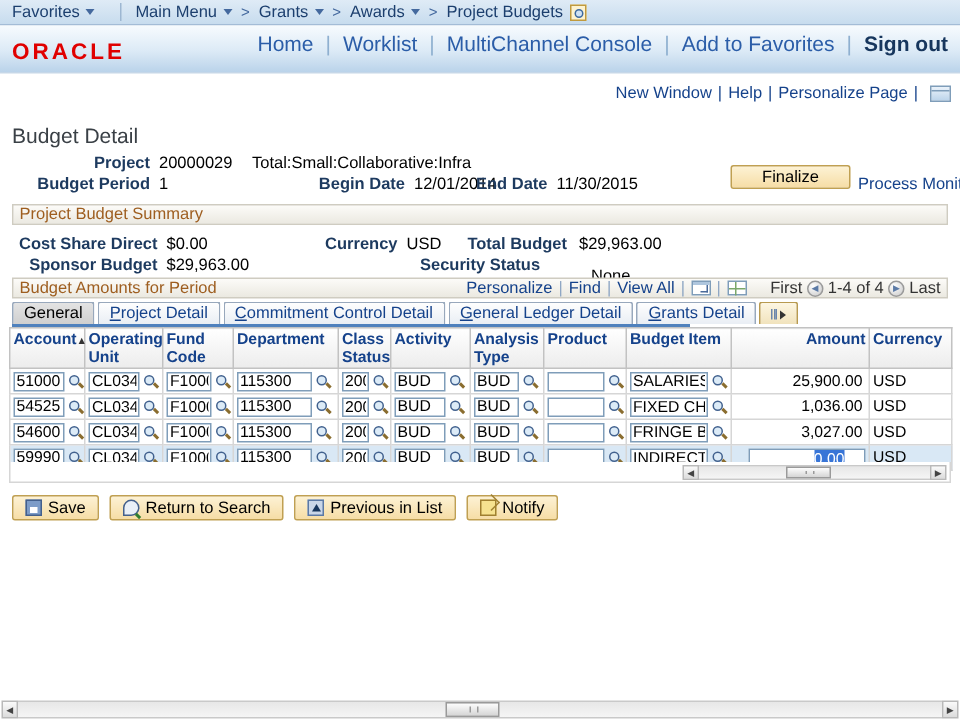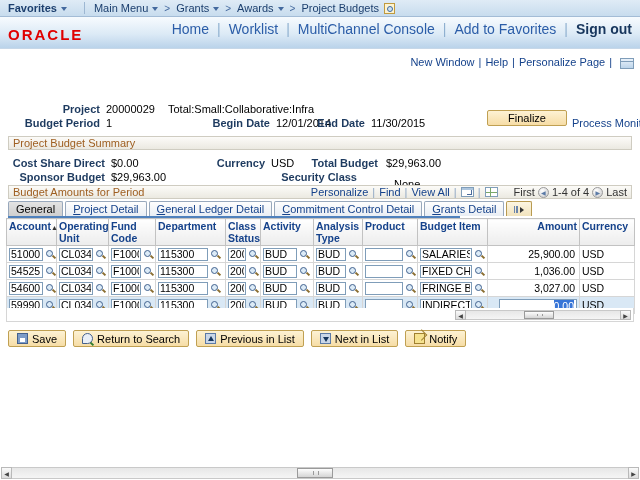--- a/index.html
+++ b/index.html
@@ -4,21 +4,21 @@
 <style>
   * { box-sizing: border-box; margin: 0; padding: 0; }
   html,body { background:#ffffff; }
   body { font-family:"Liberation Sans", sans-serif; }
   .canvas { position:relative; width:640px; height:480px; background:#fff; overflow:hidden; font-size:11px; color:#000; }
 
   
   .crumbbar { position:absolute; top:0; left:0; width:640px; height:17px;
     background:linear-gradient(#dfebf6,#c7dcee); border-bottom:1px solid #a3bcd6;
     display:flex; align-items:center; color:#1c3f6e; font-size:11px; }
-  .crumbbar .pad { padding:0 8px;font-weight:bold; }
+  .crumbbar .pad { padding:0 8px; }
   .tri { display:inline-block; width:0; height:0; border-left:3px solid transparent; border-right:3px solid transparent; border-top:4px solid #44699e; margin-left:4px; vertical-align:middle; }
   .vsep { width:1px; height:12px; background:#9db7d2; margin:0 9px; }
   .crumb-gt { color:#44699e; margin:0 6px; font-size:10px; }
   .crumb-item { cursor:default; }
   .crumb-searchicon { display:inline-block; width:11px; height:11px; margin-left:5px; background:#fdf3d0; border:1px solid #c09a3e; position:relative; vertical-align:middle; }
   .crumb-searchicon::before { content:""; position:absolute; left:2px; top:2px; width:4px; height:4px; border:1px solid #3d6aa0; border-radius:50%; background:#cfe2f3; }
 
   
   .headerband { position:absolute; top:17px; left:0; width:640px; height:32px;
     background:linear-gradient(180deg,#f7fbfe 0%,#dceaf6 55%,#bad3ea 100%); border-bottom:1px solid #c6d7e8; }
@@ -73,21 +73,21 @@
   table.grid th { background:linear-gradient(#ffffff,#ececec); color:#15428b; font-weight:bold; font-size:10.5px;
     border:1px solid #c2c2c2; text-align:left; vertical-align:top; padding:1px 2px; height:22px; }
   table.grid th.num { text-align:right; }
   table.grid td { border:1px solid #d6d6d6; background:#fff; height:17px; padding:0 2px; white-space:nowrap; font-size:10.5px; }
   tr.hl td { background:#d9e8f5; }
   input.gi { height:13px; font-size:10.5px; font-family:inherit; border:1px solid #7f9db9; padding:0 1px; background:#fff; vertical-align:middle; }
   .lk { display:inline-block; width:11px; height:11px; position:relative; vertical-align:middle; margin-left:2px; }
   .lk::before { content:""; position:absolute; left:1px; top:1px; width:5px; height:5px; border:1px solid #41618e; border-radius:50%; background:#dcebf7; }
   .lk::after { content:""; position:absolute; left:7px; top:7px; width:4px; height:2px; background:#8a6d2f; transform:rotate(45deg); }
   .amt { display:block; text-align:right; padding-right:2px; }
-  .fakeinput { display:block; margin-left:auto; width:78px; height:13px; border:1px solid #7f9db9; background:#fff; text-align:right; line-height:12px; padding:0 2px; }
+  .fakeinput { display:block; margin-left:auto; width:78px; height:13px; border:1px solid #7f9db9; background:#fff; text-align:right; line-height:12px; padding:0 13px; }
   .selected-text { background:#3875d7; color:#fff; }
 
   .grid-footer { position:absolute; left:6px; top:308px; width:628px; height:14px; background:#fff; border:1px solid #d6d6d6; border-top:none; }
 
   
   .sb { position:absolute; display:flex; align-items:stretch; }
   .sb .sb-btn { width:11px; background:linear-gradient(#fafafa,#dcdcdc); border:1px solid #b9b9b9; display:flex; align-items:center; justify-content:center; font-size:6px; color:#444; }
   .sb .sb-track { flex:1; background:linear-gradient(#e7e7e7,#f5f5f5); border-top:1px solid #c9c9c9; border-bottom:1px solid #c9c9c9; position:relative; }
   .sb .sb-thumb { position:absolute; top:0; height:100%; background:linear-gradient(#fdfdfd,#d5d5d5); border:1px solid #9a9a9a; }
   .sb .sb-thumb::after { content:""; position:absolute; left:50%; top:2px; bottom:2px; width:4px; margin-left:-2px; border-left:1px solid #9a9a9a; border-right:1px solid #9a9a9a; }
@@ -131,20 +131,21 @@
     <div class="headerlinks">
       <span>Home</span><span class="hsep">|</span><span>Worklist</span><span class="hsep">|</span><span>MultiChannel Console</span><span class="hsep">|</span><span>Add to Favorites</span><span class="hsep">|</span><span class="signout">Sign out</span>
     </div>
     <div class="logo">ORACLE</div>
   </div>
 
   <div class="utility">
     <span>New Window</span><span class="usep">|</span><span>Help</span><span class="usep">|</span><span>Personalize Page</span><span class="usep">|</span><span class="layout-icon"></span>
   </div>
 
+  <div class="pagetitle">Budget Detail</div>
 
   <span class="lbl" style="left:0;top:103px;width:100px;">Project</span>
   <span class="val" style="left:106px;top:103px;">20000029</span>
   <span class="val" style="left:168px;top:103px;">Total:Small:Collaborative:Infra</span>
 
   <span class="lbl" style="left:0;top:117px;width:100px;">Budget Period</span>
   <span class="val" style="left:106px;top:117px;">1</span>
   <span class="lbl" style="left:190px;top:117px;width:80px;">Begin Date</span>
   <span class="val" style="left:276px;top:117px;">12/01/2014</span>
   <span class="lbl" style="left:290px;top:117px;width:75px;">End Date</span>
@@ -156,21 +157,21 @@
     <span>Project Budget Summary</span>
   </div>
   <span class="lbl" style="left:0;top:157px;width:105px;">Cost Share Direct</span>
   <span class="val" style="left:111px;top:157px;">$0.00</span>
   <span class="lbl" style="left:180px;top:157px;width:85px;">Currency</span>
   <span class="val" style="left:271px;top:157px;">USD</span>
   <span class="lbl" style="left:300px;top:157px;width:78px;">Total Budget</span>
   <span class="val" style="left:386px;top:157px;">$29,963.00</span>
   <span class="lbl" style="left:0;top:171px;width:105px;">Sponsor Budget</span>
   <span class="val" style="left:111px;top:171px;">$29,963.00</span>
-  <span class="lbl" style="left:280px;top:171px;width:77px;">Security Class</span>
+  <span class="lbl" style="left:280px;top:171px;width:77px;">Security Status</span>
   <span class="val" style="left:362px;top:178px;margin-left:32px;">None</span>
 
   <div class="secbar" style="top:185px;">
     <span>Budget Amounts for Period</span>
     <span class="spacer"></span>
     <span class="bluelink">Personalize</span>
     <span class="barsep">|</span>
     <span class="bluelink">Find</span>
     <span class="barsep">|</span>
     <span class="bluelink">View All</span>
@@ -182,22 +183,22 @@
     <span class="pag-text">First</span>
     <span class="pgc">◀</span>
     <span class="pag-text">1-4 of 4</span>
     <span class="pgc">▶</span>
     <span class="pag-text">Last</span>
   </div>
 
   <div class="tabs">
     <span class="tab active">General</span>
     <span class="tab"><span class="tab-link">Project Detail</span></span>
+    <span class="tab"><span class="tab-link">Commitment Control Detail</span></span>
     <span class="tab"><span class="tab-link">General Ledger Detail</span></span>
-    <span class="tab"><span class="tab-link">Commitment Control Detail</span></span>
     <span class="tab"><span class="tab-link">Grants Detail</span></span>
     <span class="tab icon-tab">
         <i></i>
         <i></i>
         <i></i>
       </span>
   </div>
   <div class="tabline"></div>
 
   <table class="grid">
@@ -310,24 +311,20 @@
       </button>
     <button class="btn-tan abtn">
         <span class="ic ic-return"></span>
         <span>Return to Search</span>
       </button>
     <button class="btn-tan abtn">
         <span class="ic ic-prev"></span>
         <span>Previous in List</span>
       </button>
     <button class="btn-tan abtn">
-        <span class="ic ic-next"></span>
-        <span>Next in List</span>
-      </button>
-    <button class="btn-tan abtn">
         <span class="ic ic-notify"></span>
         <span>Notify</span>
       </button>
   </div>
 
   <div class="sb page-hscroll">
     <span class="sb-btn">◀</span>
     <span class="sb-track">
         <span class="sb-thumb" style="left:285px;width:36px;"></span>
       </span>

